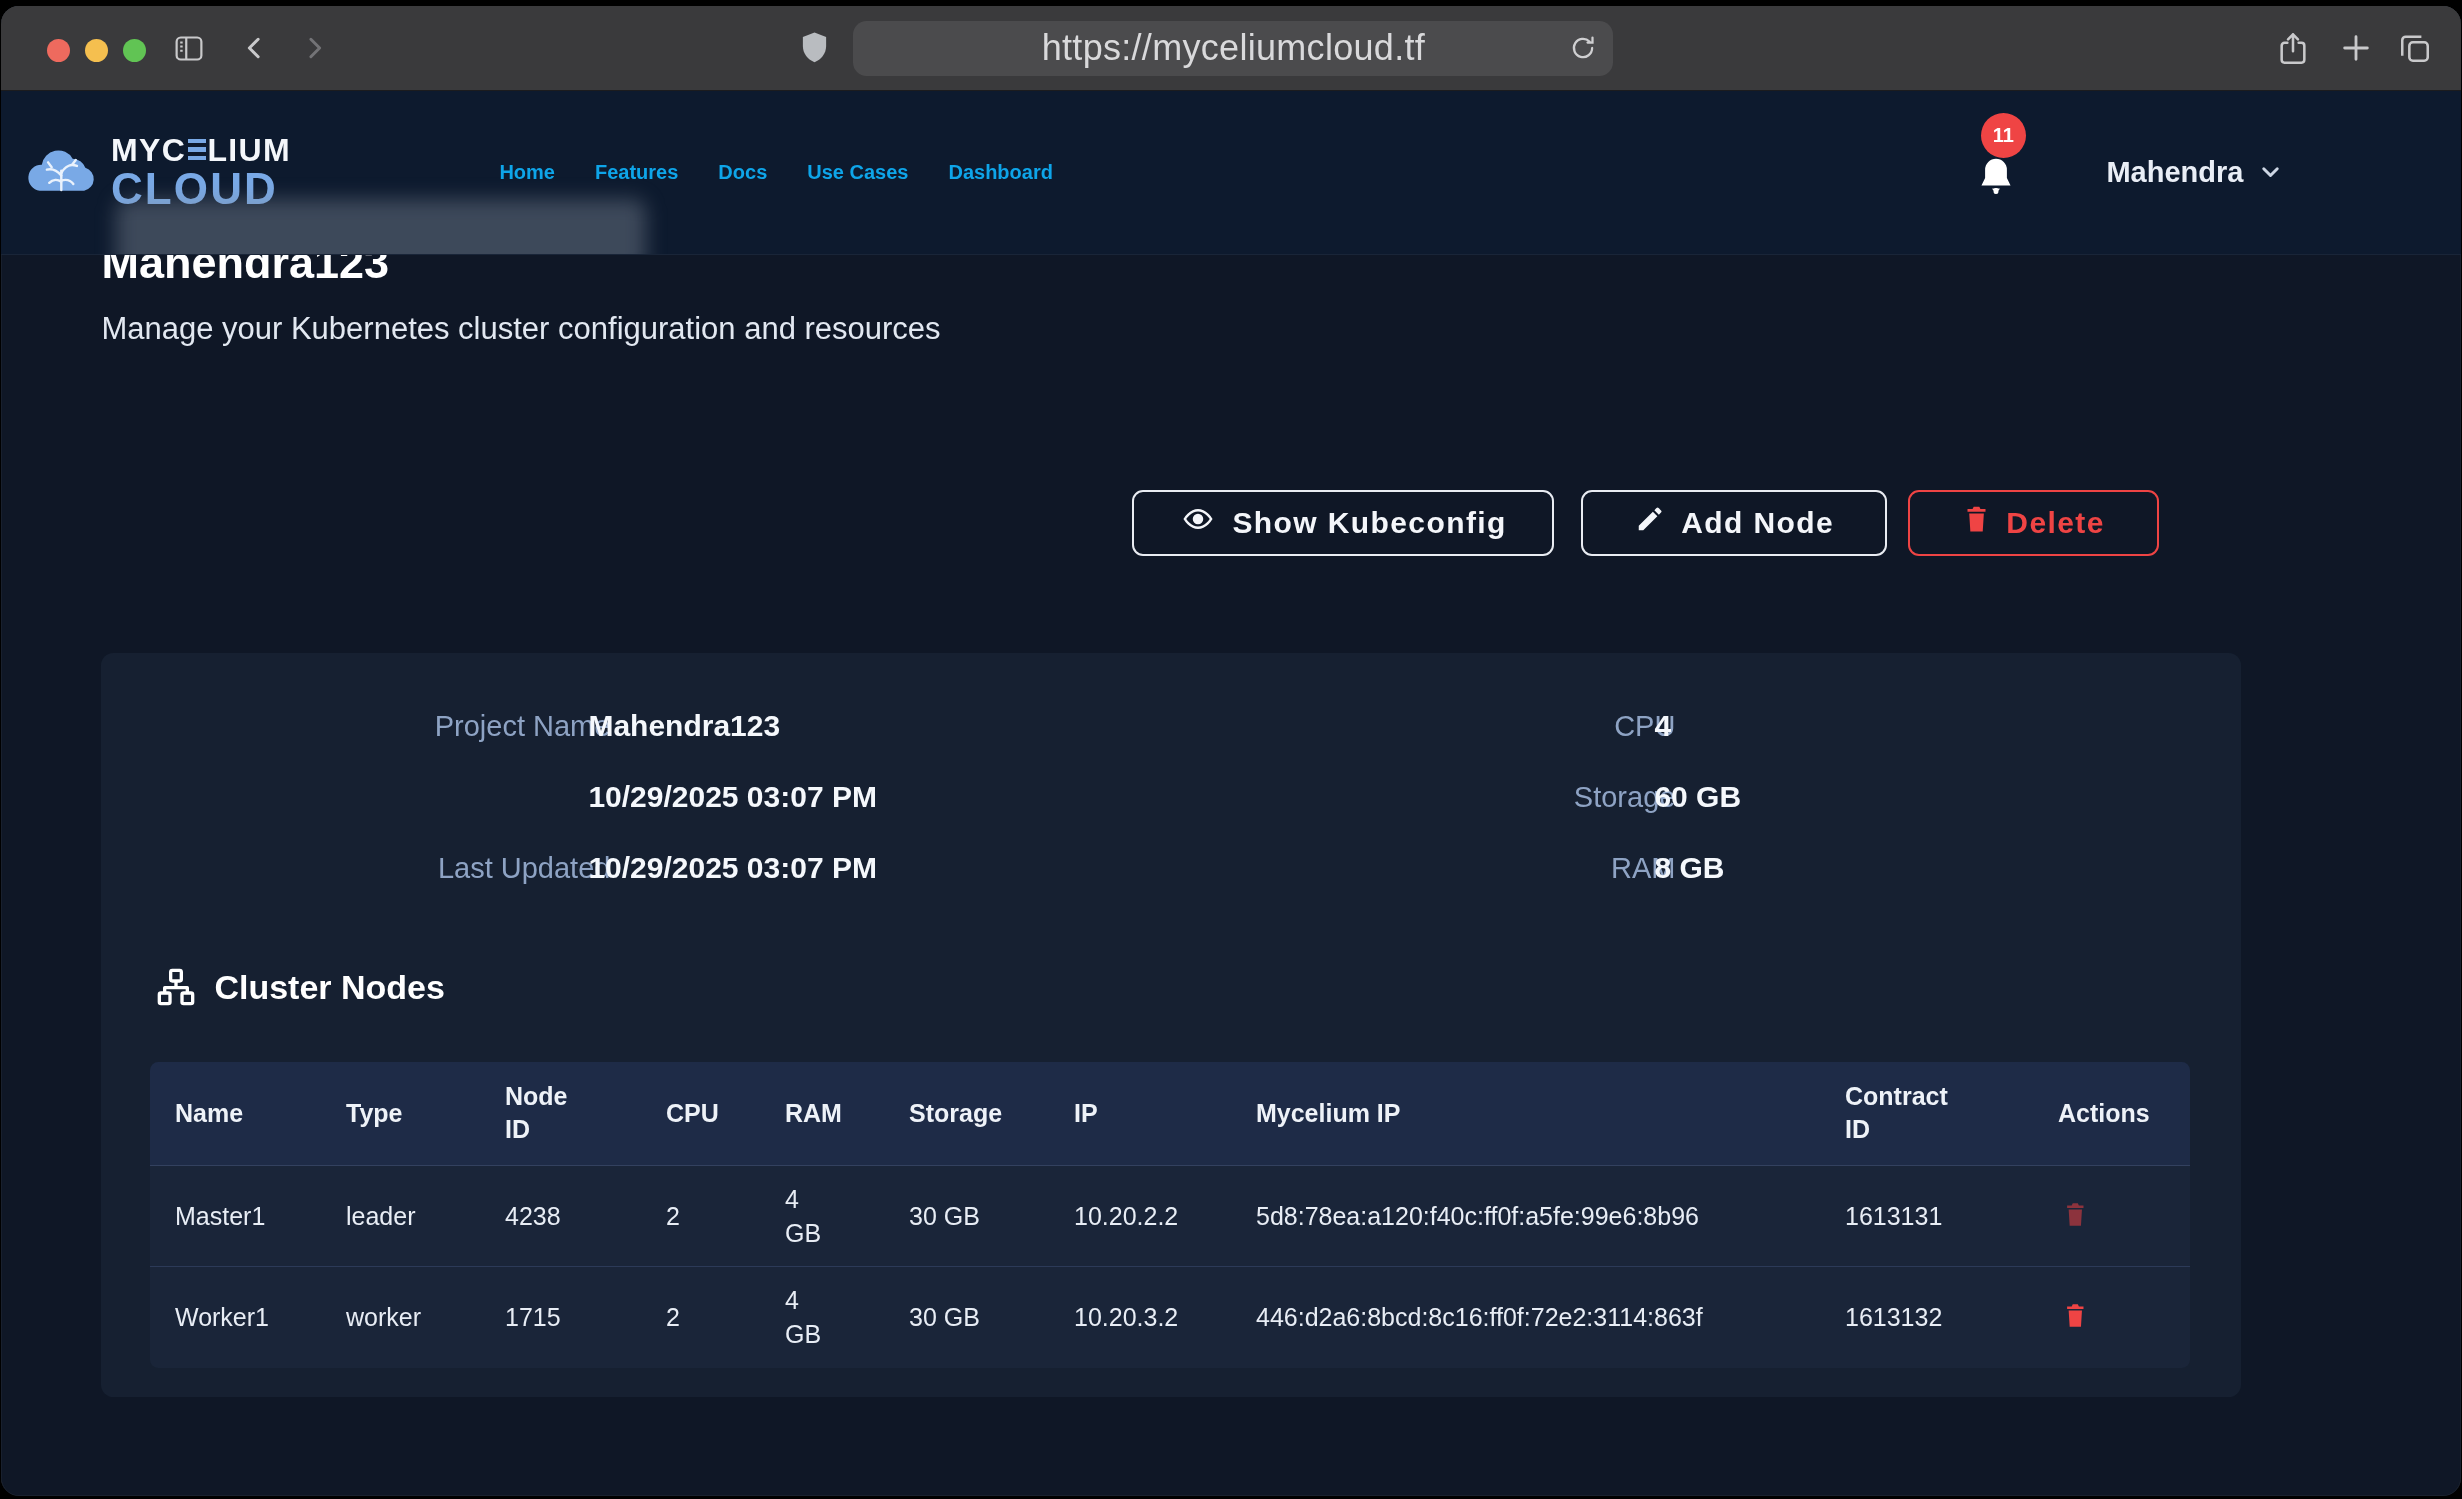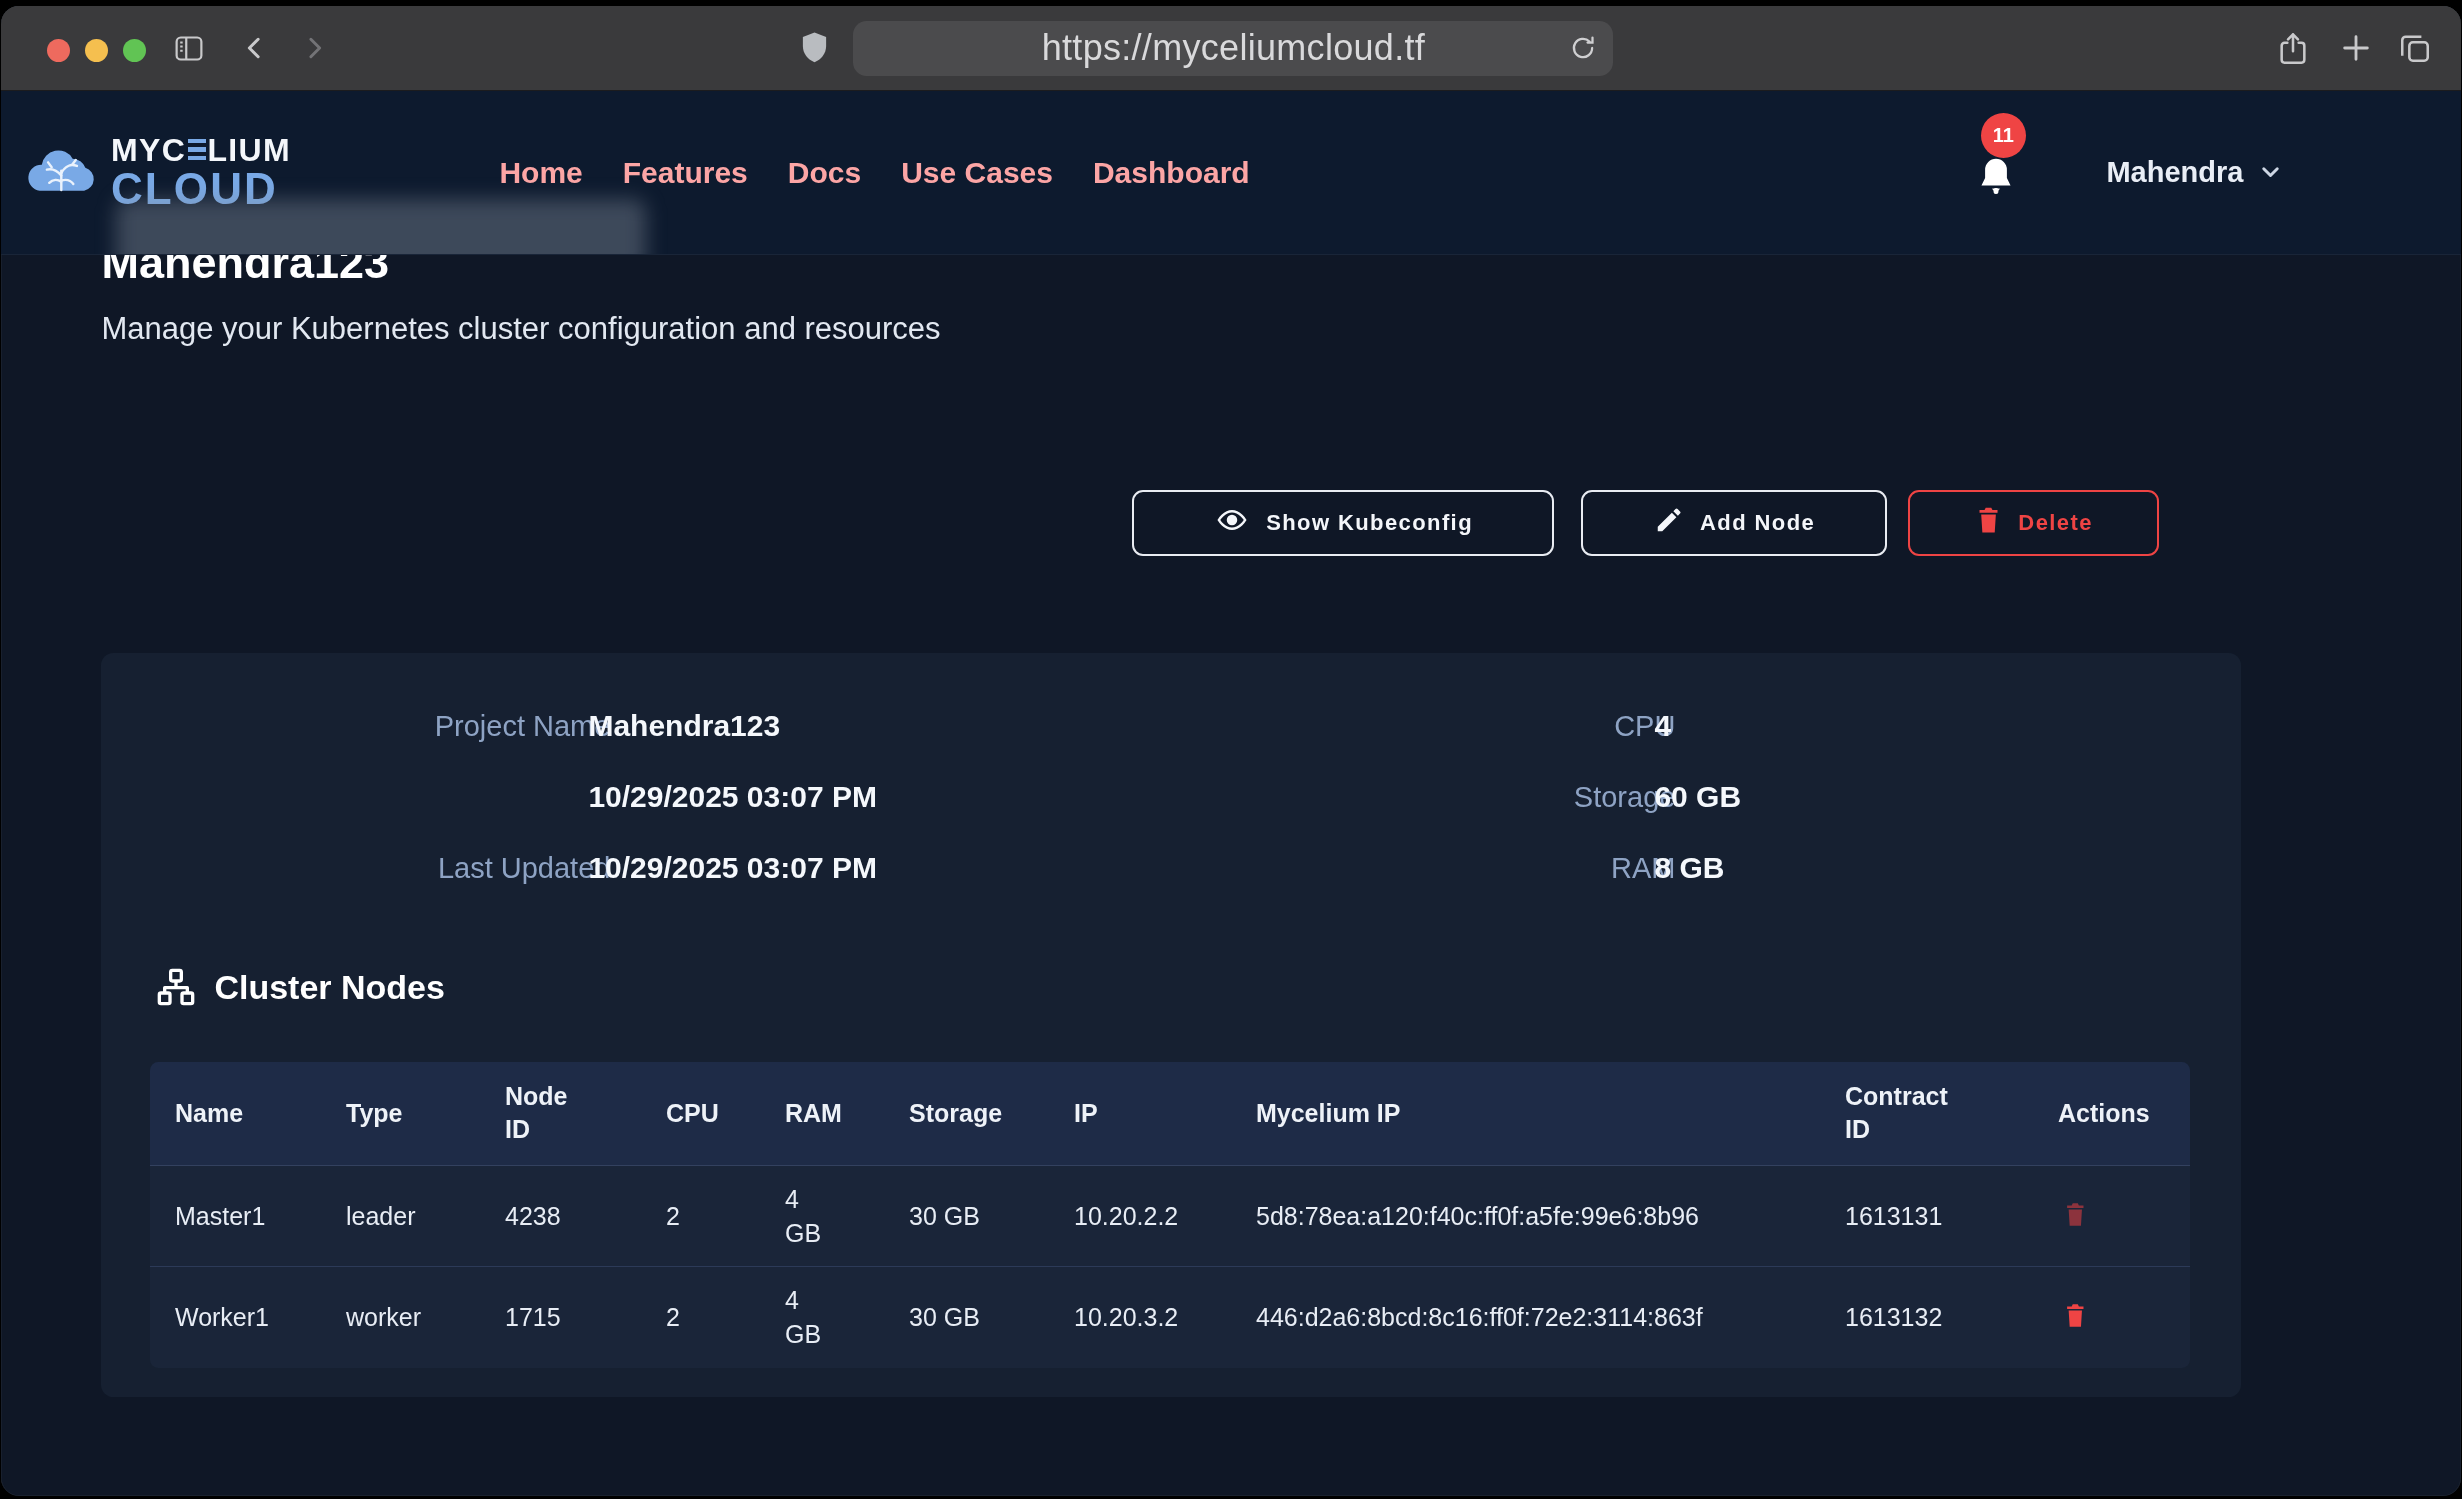--- a/index.html
+++ b/index.html
@@ -35,42 +35,42 @@
 
   .logo { position:absolute; left:23px; top:42px; display:flex; align-items:center; }
   .logo-icon { width:77px; height:68px; }
   .logo-text { margin-left:9.6px; display:flex; flex-direction:column; }
   .logo-line1 { color:#f4f7fb; font-size:32px; font-weight:700; letter-spacing:1.4px; line-height:34px; display:flex; align-items:center; }
   .bar-e { display:inline-block; width:0.58em; height:0.66em; margin:0 0.04em;
            background:linear-gradient(to bottom,#79a9e6 0 20%,transparent 20% 40%,#79a9e6 40% 60%,transparent 60% 80%,#79a9e6 80% 100%); }
   .logo-line2 { color:#79a9e6; font-size:44px; font-weight:700; letter-spacing:2.1px; line-height:44px; }
 
   .nav-links { position:absolute; left:498px; top:0; height:164px; display:flex; align-items:center; gap:40px; }
-  .nav-link { color:#fca5a5; font-size:30px; font-weight:600; cursor:pointer; }
+  .nav-link { color:#0ea5e9; font-size:20px; font-weight:600; cursor:pointer; }
 
   .bell-wrap { position:absolute; left:1963px; top:0; width:82px; height:164px; }
   .bell { position:absolute; left:11px; top:64px; color:#ffffff; }
   .badge { position:absolute; left:16.4px; top:22px; min-width:45px; height:45px; background:#ef4444;
            border-radius:22.6px; display:flex; align-items:center; justify-content:center;
            color:#fff; font-size:20px; font-weight:700; }
   .user { position:absolute; left:2105px; top:0; height:164px; display:flex; align-items:center; gap:13.7px; }
   .user-name { color:#e9eef6; font-size:29px; font-weight:600; }
   .user .chev { color:#cdd6e4; }
 
   .smudge { position:absolute; left:115px; top:108px; width:530px; height:75px;
             background:rgba(128,138,152,0.42); border-radius:12.3px; filter:blur(9.6px); }
 
   
   .page-title { position:absolute; left:100px; top:231px; color:#ffffff; font-size:45px; font-weight:700; z-index:1; }
   .page-subtitle { position:absolute; left:100px; top:305px; color:#e2e8f1; font-size:31px; font-weight:400; z-index:1; }
 
   
   .btn { position:absolute; top:484px; height:66px; border-radius:11px; background:transparent;
          display:flex; align-items:center; justify-content:center; gap:16.4px; cursor:pointer;
-         font-size:22px; font-weight:700; letter-spacing:1.4px; }
+         font-size:30px; font-weight:700; letter-spacing:1.4px; }
   .btn-light { border:2.1px solid #e9ecf2; color:#f4f6fa; }
   .btn-danger { border:2.1px solid #ef4444; color:#ef4444; }
   .btn-kubeconfig { left:1131px; width:422px; }
   .btn-addnode   { left:1580px; width:306px; }
   .btn-delete    { left:1907px; width:251px; }
 
   
   .card { position:absolute; left:100px; top:647px; width:2140px; height:744px;
           background:#162031; border-radius:12.3px; }
 

